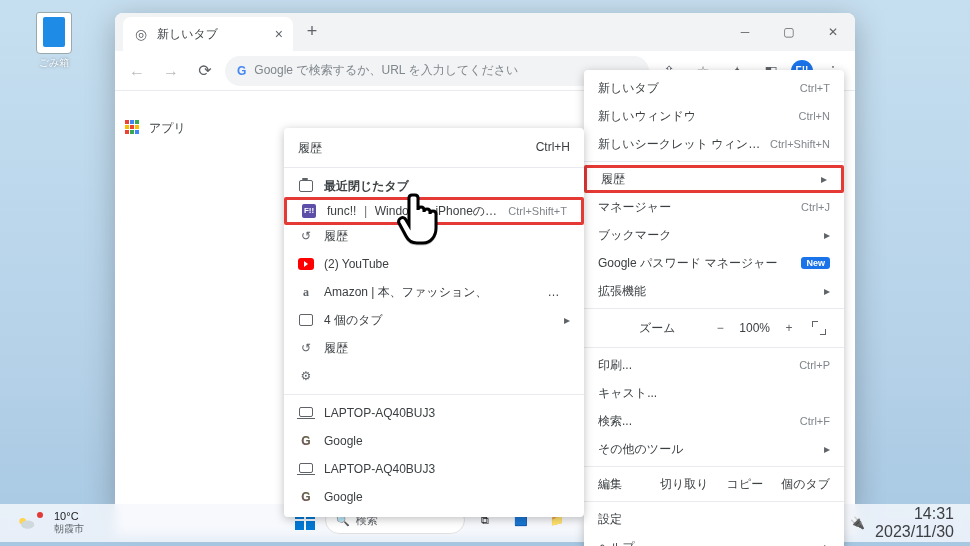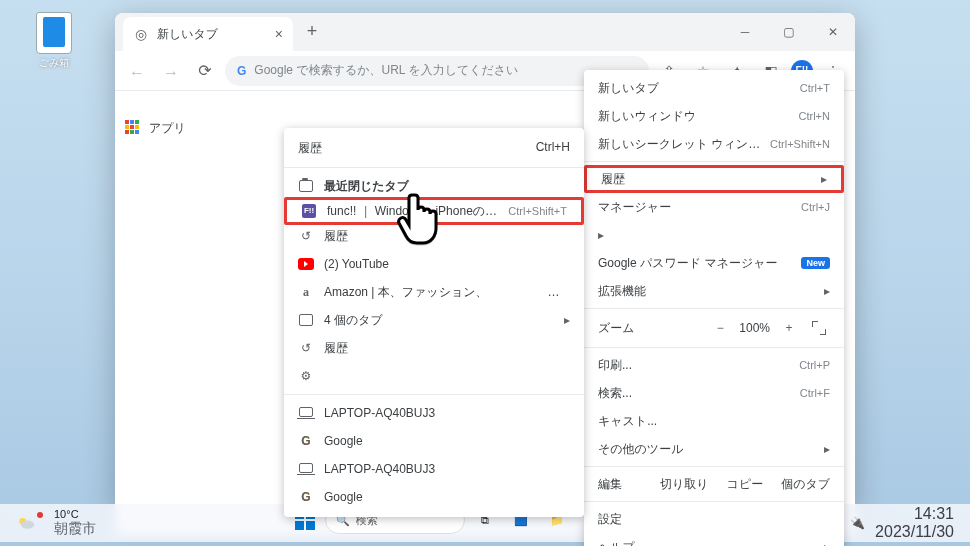--- a/index.html
+++ b/index.html
@@ -43,37 +43,37 @@
   .smsep { height:1px; background:#e8eaed; margin:4px 0; }
   .sm-bold .lbl { font-weight:600; }
   .hl-red { border:3px solid #e53935; border-radius:2px; margin:-3px 0; }
   
   .mainmenu { position:absolute; left:584px; top:70px; width:260px; background:#fff; border-radius:4px; box-shadow:0 2px 10px rgba(0,0,0,.25); padding:4px 0; z-index:15; }
   .mmitem { height:28px; padding:0 14px; display:flex;align-items:center; font-size:12px; color:#3c4043; cursor:pointer; gap:8px; }
   .mmitem .lbl { flex:1; white-space:nowrap; overflow:hidden; text-overflow:ellipsis; }
   .mmitem .sc { color:#80868b; font-size:11px; }
   .mmitem .arrow { color:#5f6368; }
   .mmsep { height:1px; background:#e8eaed; margin:3px 0; }
-  .zoomrow { height:32px; padding:0 14px; display:flex;align-items:center; font-size:12px; color:#3c4043; gap:8px; }
+  .zoomrow { height:32px; padding:0 14px; display:flex;align-items:center; font-size:12px; color:#3c4043; gap:8px;margin-left:41px; }
   .zoomrow .zlbl { flex:1; }
   .zbtn { width:22px;height:22px; display:flex;align-items:center;justify-content:center; cursor:pointer; color:#5f6368; }
   .editrow { height:28px; padding:0 14px; display:flex;align-items:center; font-size:12px; color:#3c4043; gap:18px; }
   .editrow .elbl { flex:1; }
   .editrow .eact { cursor:pointer; }
   .badge { background:#1a73e8; color:#fff; font-size:9px; padding:1px 5px; border-radius:3px; font-weight:bold; }
   .mm-hl { border:3px solid #e53935; border-radius:2px; }
   
   .pointer { position:absolute; left:395px; top:187px; z-index:30; pointer-events:none; }
   .pointer svg { width:48px;height:60px; filter: drop-shadow(0 1px 0 rgba(0,0,0,.2)); }
   
   .taskbar { position:absolute; left:0; right:0; bottom:4px; height:38px; background:rgba(245,248,252,.82); backdrop-filter: blur(6px); display:flex; padding:0 16px; font-size:11px; color:#202124; }
   .weather { display:flex; align-items:center; gap:6px; }
   .weather .wicon { width:20px; height:20px; }
   .weather .wtemp { font-weight:500; }
-  .weather .wloc { font-size:14px; color:#5f6368; }
+  .weather .wloc { font-size:10px; color:#5f6368; }
   .wnotif{width:6px;height:6px;border-radius:50%;background:#e53935;position:relative;top:-8px;left:-5px;}
   .centertray { position:absolute; left:50%; transform:translateX(-50%); display:flex; align-items:center; gap:4px; }
   .tbtn { width:32px;height:32px; display:flex;align-items:center;justify-content:center; border-radius:4px; cursor:pointer; }
   .searchbox { width:140px; height:28px; background:#fff; border:1px solid #e0e0e0; border-radius:14px; display:flex;align-items:center; padding:0 10px; gap:6px; font-size:11px; color:#5f6368; }
   .systray { margin-left:auto; display:flex; align-items:center; gap:10px; color:#3c4043; font-size:12px; }
   .clock{text-align:right;line-height:1.1;font-size:16px;}
   
   .ico-recent{width:14px;height:12px;border:1.5px solid #5f6368;border-radius:2px;position:relative;}
   .ico-recent::before{content:"";position:absolute;top:-3px;left:2px;width:6px;height:2px;background:#5f6368;border-radius:1px;}
   .ico-func{width:14px;height:14px;background:#5d4ea8;border-radius:2px;color:#fff;font-size:8px;font-weight:bold;line-height:14px;text-align:center;}
@@ -252,20 +252,21 @@
   <div class="mmsep"></div>
   <div class="mmitem mm-hl">
       <span class="lbl">履歴</span>
       <span class="arrow">▸</span>
     </div>
   <div class="mmitem">
       <span class="lbl">マネージャー</span>
       <span class="sc">Ctrl+J</span>
     </div>
   <div class="mmitem">
+      <span class="lbl">ブックマーク</span>
       <span class="arrow">▸</span>
     </div>
   <div class="mmitem">
       <span class="lbl">Google パスワード マネージャー</span>
       <span class="badge">New</span>
     </div>
   <div class="mmitem">
       <span class="lbl">拡張機能</span>
       <span class="arrow">▸</span>
     </div>
@@ -278,25 +279,25 @@
     <span class="zbtn">
         <span class="fsbtn"></span>
       </span>
   </div>
   <div class="mmsep"></div>
   <div class="mmitem">
       <span class="lbl">印刷...</span>
       <span class="sc">Ctrl+P</span>
     </div>
   <div class="mmitem">
+      <span class="lbl">キャスト...</span>
+    </div>
+  <div class="mmitem">
       <span class="lbl">検索...</span>
       <span class="sc">Ctrl+F</span>
-    </div>
-  <div class="mmitem">
-      <span class="lbl">キャスト...</span>
     </div>
   <div class="mmitem">
       <span class="lbl">その他のツール</span>
       <span class="arrow">▸</span>
     </div>
   <div class="mmsep"></div>
   <div class="editrow">
     <span class="elbl">編集</span>
     <span class="eact">切り取り</span>
     <span class="eact">コピー</span>

